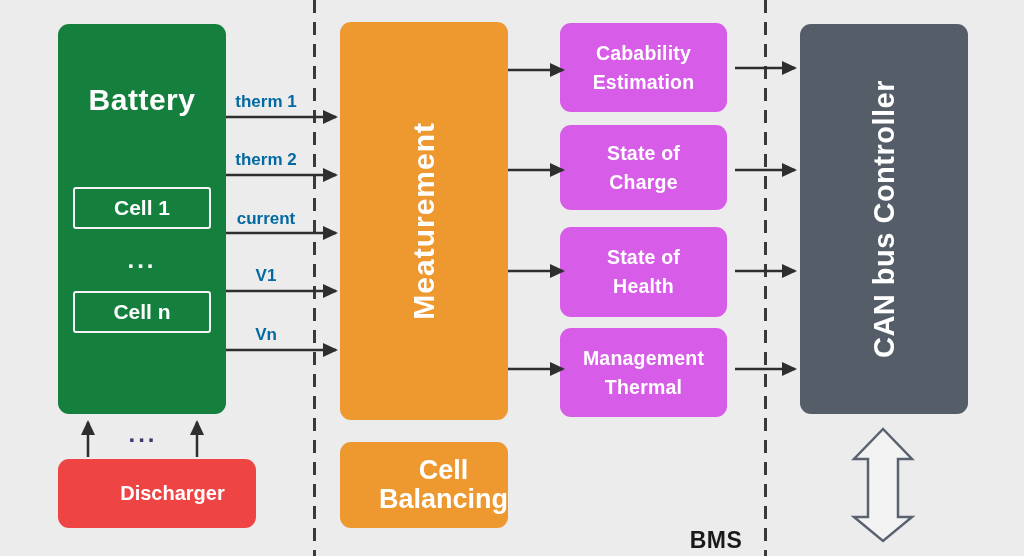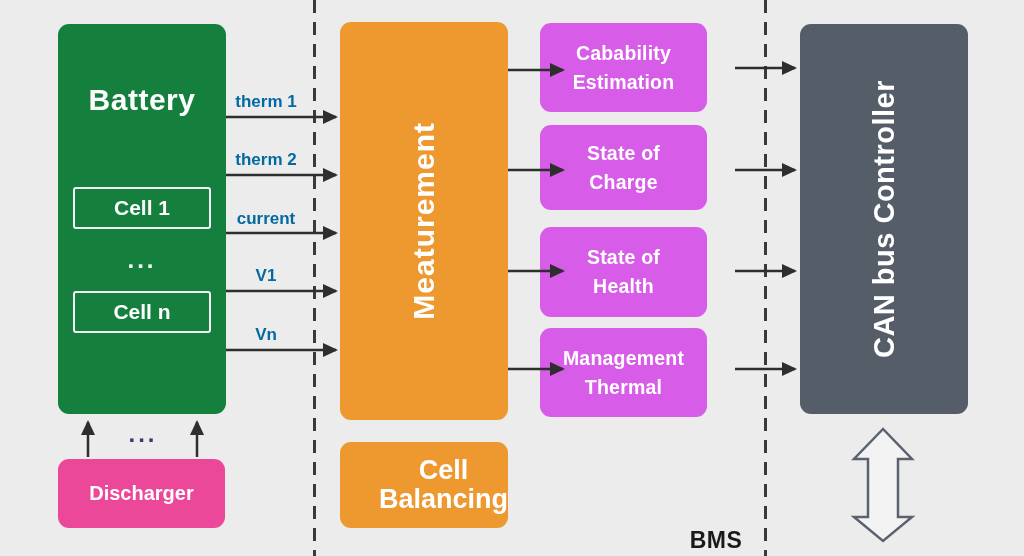--- a/index.html
+++ b/index.html
@@ -15,31 +15,31 @@
   .battery-title{position:absolute;top:56px;left:0;width:100%;text-align:center;
     font-size:30px;line-height:40px;letter-spacing:.5px;}
   .cell{position:absolute;left:15px;width:134px;height:38px;border:2px solid #F4F4F6;
     border-radius:3px;font-size:21px;display:flex;align-items:center;justify-content:center;}
   .cell1{top:163px;}
   .celln{top:267px;text-align:center;}
   .dots-w{position:absolute;top:222px;left:0;width:100%;text-align:center;
     font-size:24px;font-weight:900;letter-spacing:3px;color:#fff;}
 
   
-  .discharger{left:58px;top:459px;width:167px;height:69px;background:#ec4899;font-size:20px;}
+  .discharger{left:58px;top:459px;width:167px;height:69px;background:#ef4444;font-size:20px;padding-left:31px;}
   .dots-n{position:absolute;left:108px;top:420px;width:70px;text-align:center;
     font-size:24px;font-weight:900;letter-spacing:3px;color:#3B3A6E;}
 
   
   .measurement{left:340px;top:22px;width:168px;height:398px;background:#EE9830;}
   .cellbal{left:340px;top:442px;width:168px;height:86px;background:#EE9830;
     font-size:27px;line-height:29px;justify-content:flex-end;}
 
   
-  .func{left:540px;width:167px;background:#D75CE8;font-size:19.5px;line-height:29px;letter-spacing:.2px;}
+  .func{left:560px;width:167px;background:#D75CE8;font-size:19.5px;line-height:29px;letter-spacing:.2px;}
   .f0{top:23px;height:89px;}
   .f1{top:125px;height:85px;}
   .f2{top:227px;height:90px;}
   .f3{top:328px;height:89px;}
 
   
   .can{left:800px;top:24px;width:168px;height:390px;background:#555D69;}
   .vtext{writing-mode:vertical-rl;transform:rotate(180deg);white-space:nowrap;}
   .measurement .vtext{font-size:30px;letter-spacing:1px;}
   .can .vtext{font-size:29px;letter-spacing:.5px;}

